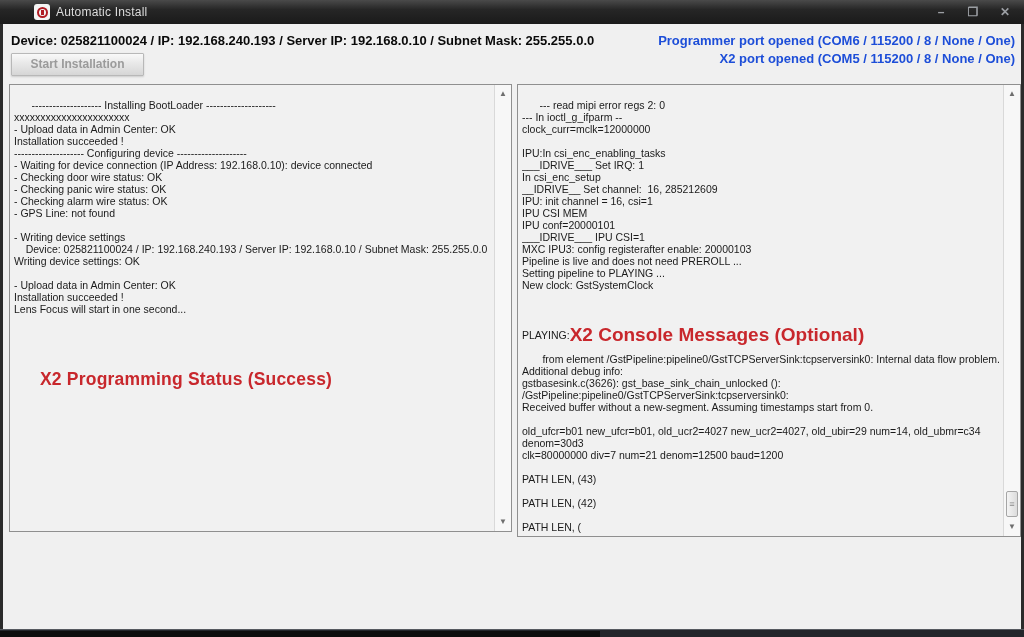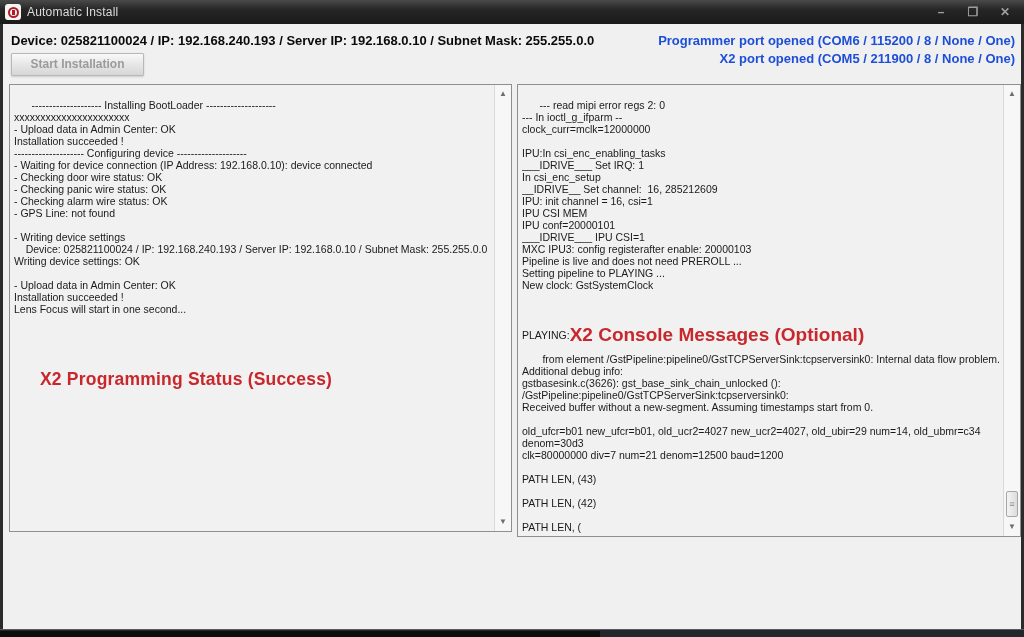--- a/index.html
+++ b/index.html
@@ -3,21 +3,21 @@
 <meta charset="utf-8">
 <style>
   * { margin:0; padding:0; box-sizing:border-box; }
   html,body { width:1024px; height:637px; overflow:hidden; font-family:"Liberation Sans", sans-serif; background:#f0f0f0; }
 
   #window { position:absolute; left:0; top:0; width:1024px; height:637px; background:#f0f0f0;
             border-left:3px solid #2b2b2b; border-right:3px solid #2b2b2b; }
 
   
   .titlebar { position:absolute; left:-3px; top:0; width:1024px; height:24px;
-              background:linear-gradient(#4a4a4a, #262626 40%, #1a1a1a); display:flex; align-items:center; }
+              background:linear-gradient(#4a4a4a, #262626 40%, #1a1a1a); display:flex; align-items:center;padding-left:29px; }
   .app-icon { width:16px; height:16px; margin:0 6px 0 5px; background:#f5f5f5; border-radius:3px;
               display:flex; align-items:center; justify-content:center; }
   .app-icon .ring { width:11px; height:11px; border:2px solid #b01c24; border-radius:50%;
                     display:flex; align-items:center; justify-content:center; }
   .app-icon .dot { width:3px; height:5px; background:#b01c24; }
   .title-text { color:#dcdcdc; font-size:12px; letter-spacing:0.2px; }
   .win-controls { position:absolute; right:10px; top:0; height:24px; display:flex; align-items:center; gap:14px; }
   .win-btn { color:#9b9ea3; font-size:12px; font-weight:bold; line-height:24px; width:18px; text-align:center; cursor:default; }
 
   
@@ -70,21 +70,21 @@
     <div class="win-controls">
       <span class="win-btn">–</span>
       <span class="win-btn">❐</span>
       <span class="win-btn">✕</span>
     </div>
   </div>
 
   <div class="device-info">Device: 025821100024 / IP: 192.168.240.193 / Server IP: 192.168.0.10 / Subnet Mask: 255.255.0.0</div>
   <div class="port-info">
     <div>Programmer port opened (COM6 / 115200 / 8 / None / One)</div>
-    <div>X2 port opened (COM5 / 211900 / 8 / None / One)</div>
+    <div>X2 port opened (COM5 / 115200 / 8 / None / One)</div>
   </div>
   <div class="start-btn">Start Installation</div>
 
   <div class="panel" id="left-panel">
     <div class="log">
       <span>-------------------- Installing BootLoader --------------------
 xxxxxxxxxxxxxxxxxxxxxx
 - Upload data in Admin Center: OK
 Installation succeeded !
 -------------------- Configuring device --------------------

